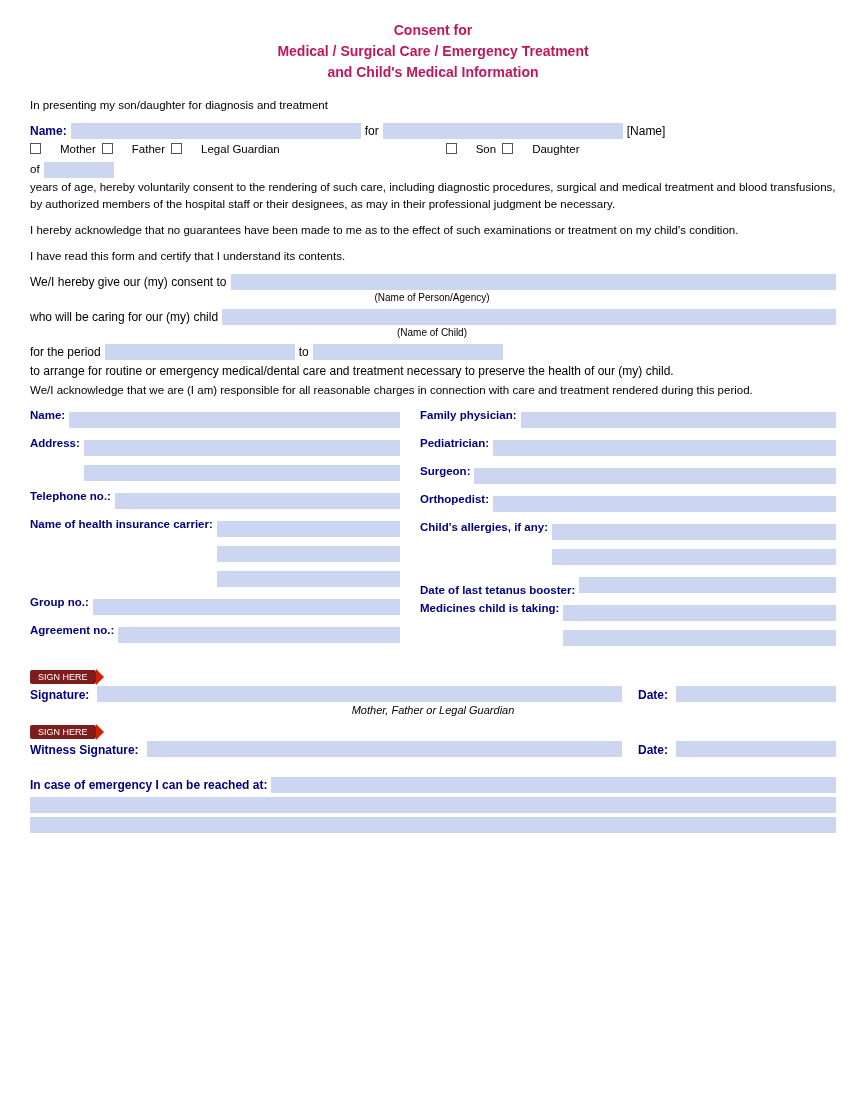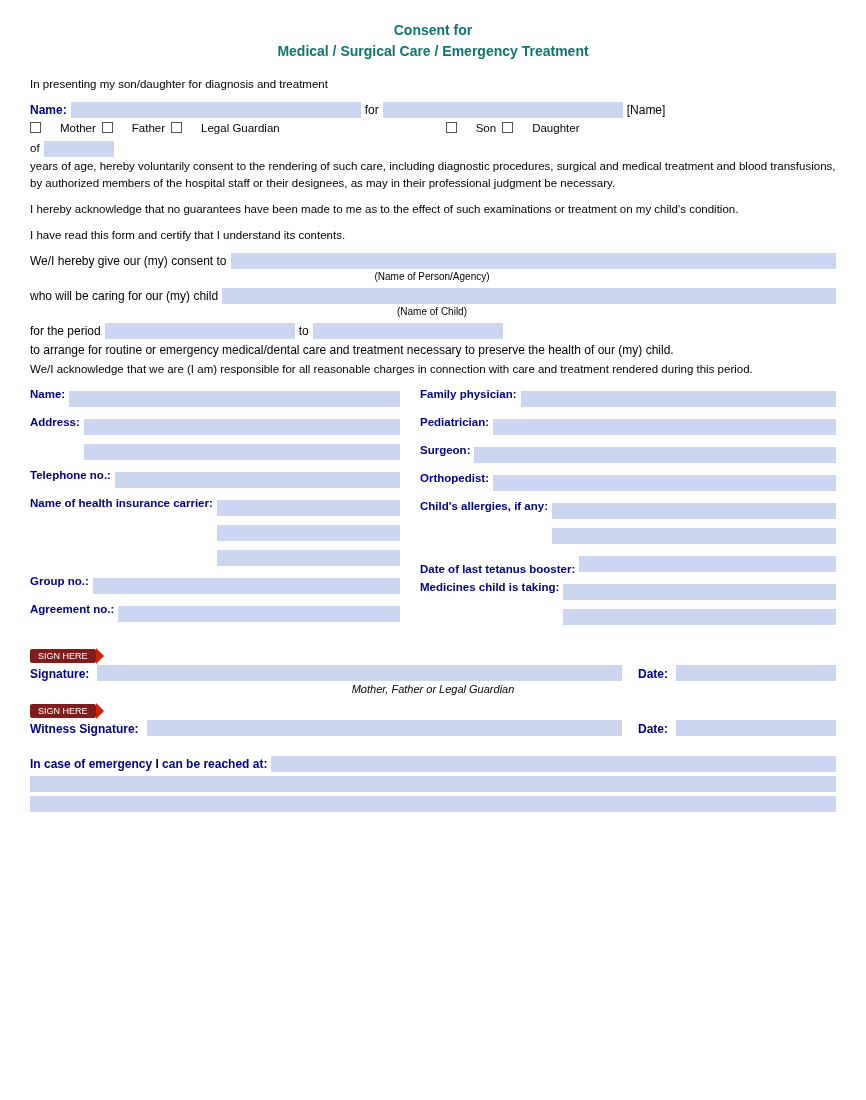--- a/index.html
+++ b/index.html
@@ -12,21 +12,21 @@
       min-height: 1100px;
       padding: 20px 30px;
     }
     .title-section {
       text-align: center;
       margin-bottom: 14px;
     }
     .title-section .main-title {
       font-size: 14px;
       font-weight: bold;
-      color: #0f766e;
+      color: #be185d;
       line-height: 1.5;
     }
     .field-input {
       display: inline-block;
       background: #ccd6f0;
       border: none;
       height: 16px;
       vertical-align: bottom;
     }
     .field-input-full {
@@ -158,20 +158,21 @@
       line-height: 1.5;
     }
   </style>
 </head>
 <body>
 
 <div class="title-section">
   <div class="main-title">
     <div>Consent for</div>
     <div>Medical / Surgical Care / Emergency Treatment</div>
+    <div>and Child's Medical Information</div>
   </div>
 </div>
 
 <div class="section-text">In presenting my son/daughter for diagnosis and treatment</div>
 
 <div class="name-row">
   <span class="bold-label">Name:</span>
   <input type="text" class="field-input" style="width: 290px;">
   <span>for</span>
   <input type="text" class="field-input" style="width: 240px;">

